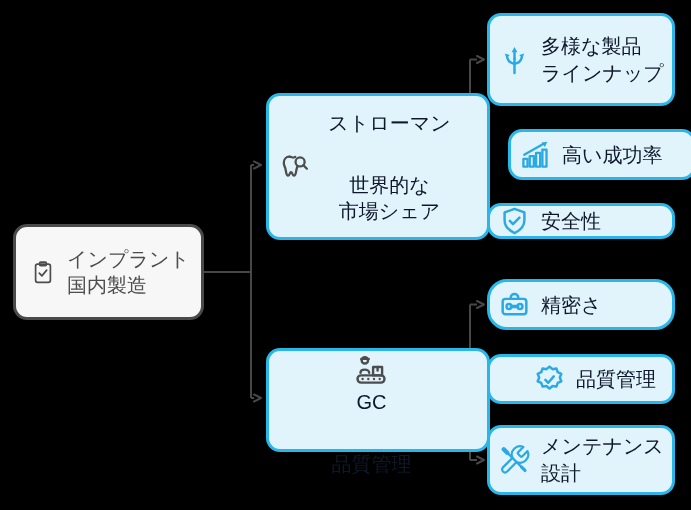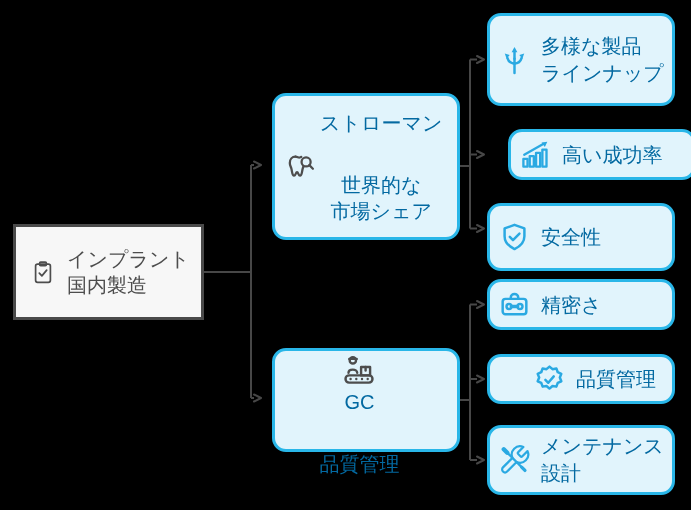--- a/index.html
+++ b/index.html
@@ -9,38 +9,38 @@
     -webkit-font-smoothing:antialiased;
   }
   .canvas{position:relative;width:691px;height:510px;background:#000;overflow:hidden;}
   .connector-layer{position:absolute;left:0;top:0;pointer-events:none;}
   .node{
     position:absolute;box-sizing:border-box;
     display:flex;align-items:center;
     font-size:20px;line-height:26px;
   }
   .node-blue{
-    background:#e1f4fc;border:3px solid #29b6e8;border-radius:14px;color:#0369a1;
+    background:#e1f4fc;border:3px solid #29b6e8;border-radius:14px;color:#0f172a;
   }
   .node-gray{
-    background:#f7f7f7;border:3px solid #4a4a4a;border-radius:0;color:#4d4d4d;
+    background:#f7f7f7;border:3px solid #4a4a4a;border-radius:14px;color:#4d4d4d;
   }
   .node .icon{flex:0 0 auto;display:flex;align-items:center;justify-content:center;}
   .node-root{left:13px;top:224px;width:191px;height:96px;padding:0 10px 0 15px;gap:12px;}
-  .node-branch{left:272px;width:188px;padding:0 22px 0 9px;}
+  .node-branch{left:266px;width:224px;padding:0 22px 0 9px;}
   .node-branch .icon{margin-right:2px;}
   .node-straumann{top:93px;height:147px;}
   .node-gc{top:348px;height:104px;flex-direction:column;}
   .branch-text{flex:1 1 auto;text-align:center;}
   .branch-subtitle{margin-top:36px;}
   .node-leaf{left:487px;width:188px;padding:0 4px 0 8px;gap:10px;text-align:left;}
   .leaf-1{top:13px;height:93px;line-height:27px;}
   .leaf-2{top:129px;height:51px;margin-left:21px;}
-  .leaf-3{top:203px;height:68px;}
-  .leaf-4{top:279px;height:51px;}
+  .leaf-3{top:203px;height:36px;}
+  .leaf-4{top:279px;height:51px;border-radius:20px;}
   .leaf-5{top:354px;height:50px;padding-left:43px;}
   .leaf-6{top:425px;height:70px;line-height:27px;}
   .label{white-space:nowrap;}
 </style>
 </head>
 <body>
 
 <div class="canvas">
 
   <svg class="connector-layer" width="691" height="510" viewBox="0 0 691 510">

